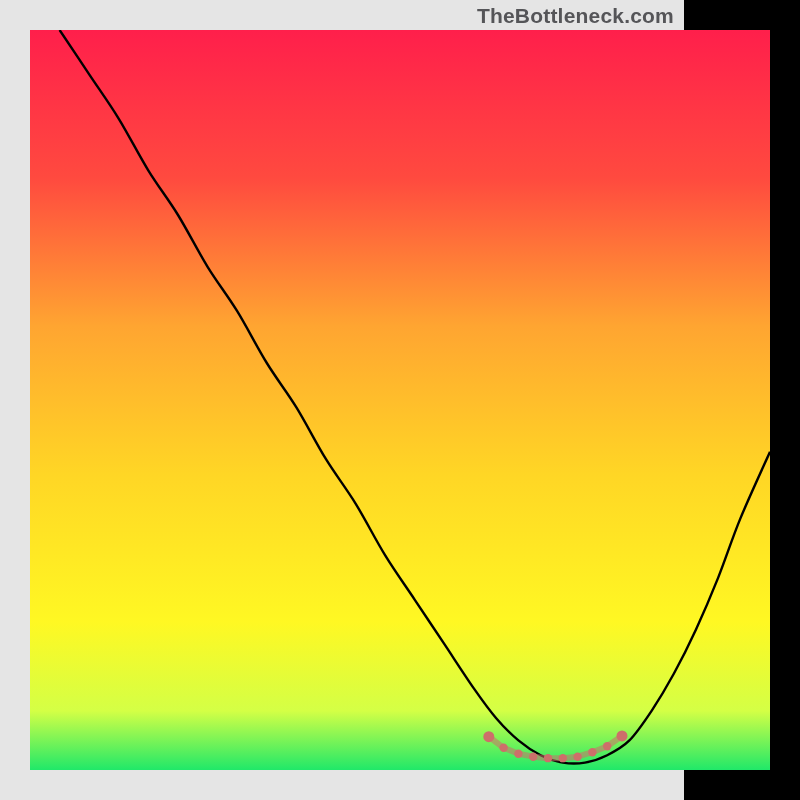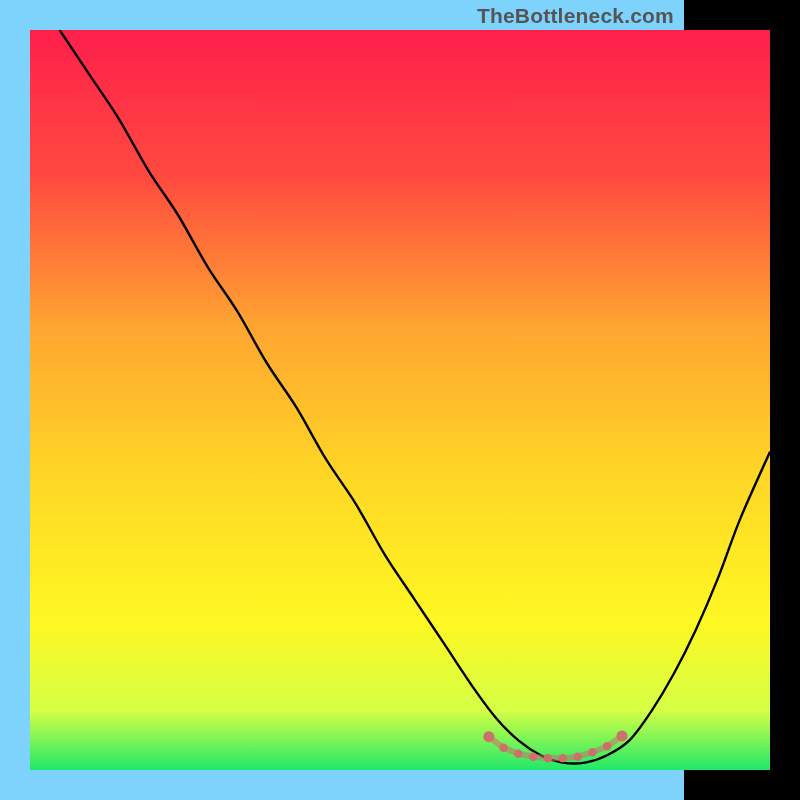--- a/index.html
+++ b/index.html
@@ -8,21 +8,21 @@
     width: 800px;
     height: 800px;
     background: #000;
     overflow: hidden;
     font-family: Arial, Helvetica, sans-serif;
   }
   .frame {
     position: relative;
     width: 684px;
     height: 800px;
-    background: #7dd3fc;
+    background: #e5e5e5;
   }
   .watermark {
     position: absolute;
     top: 4px;
     right: 10px;
     color: #555558;
     font-size: 21px;
     font-weight: 600;
     letter-spacing: 0.2px;
     z-index: 10;

